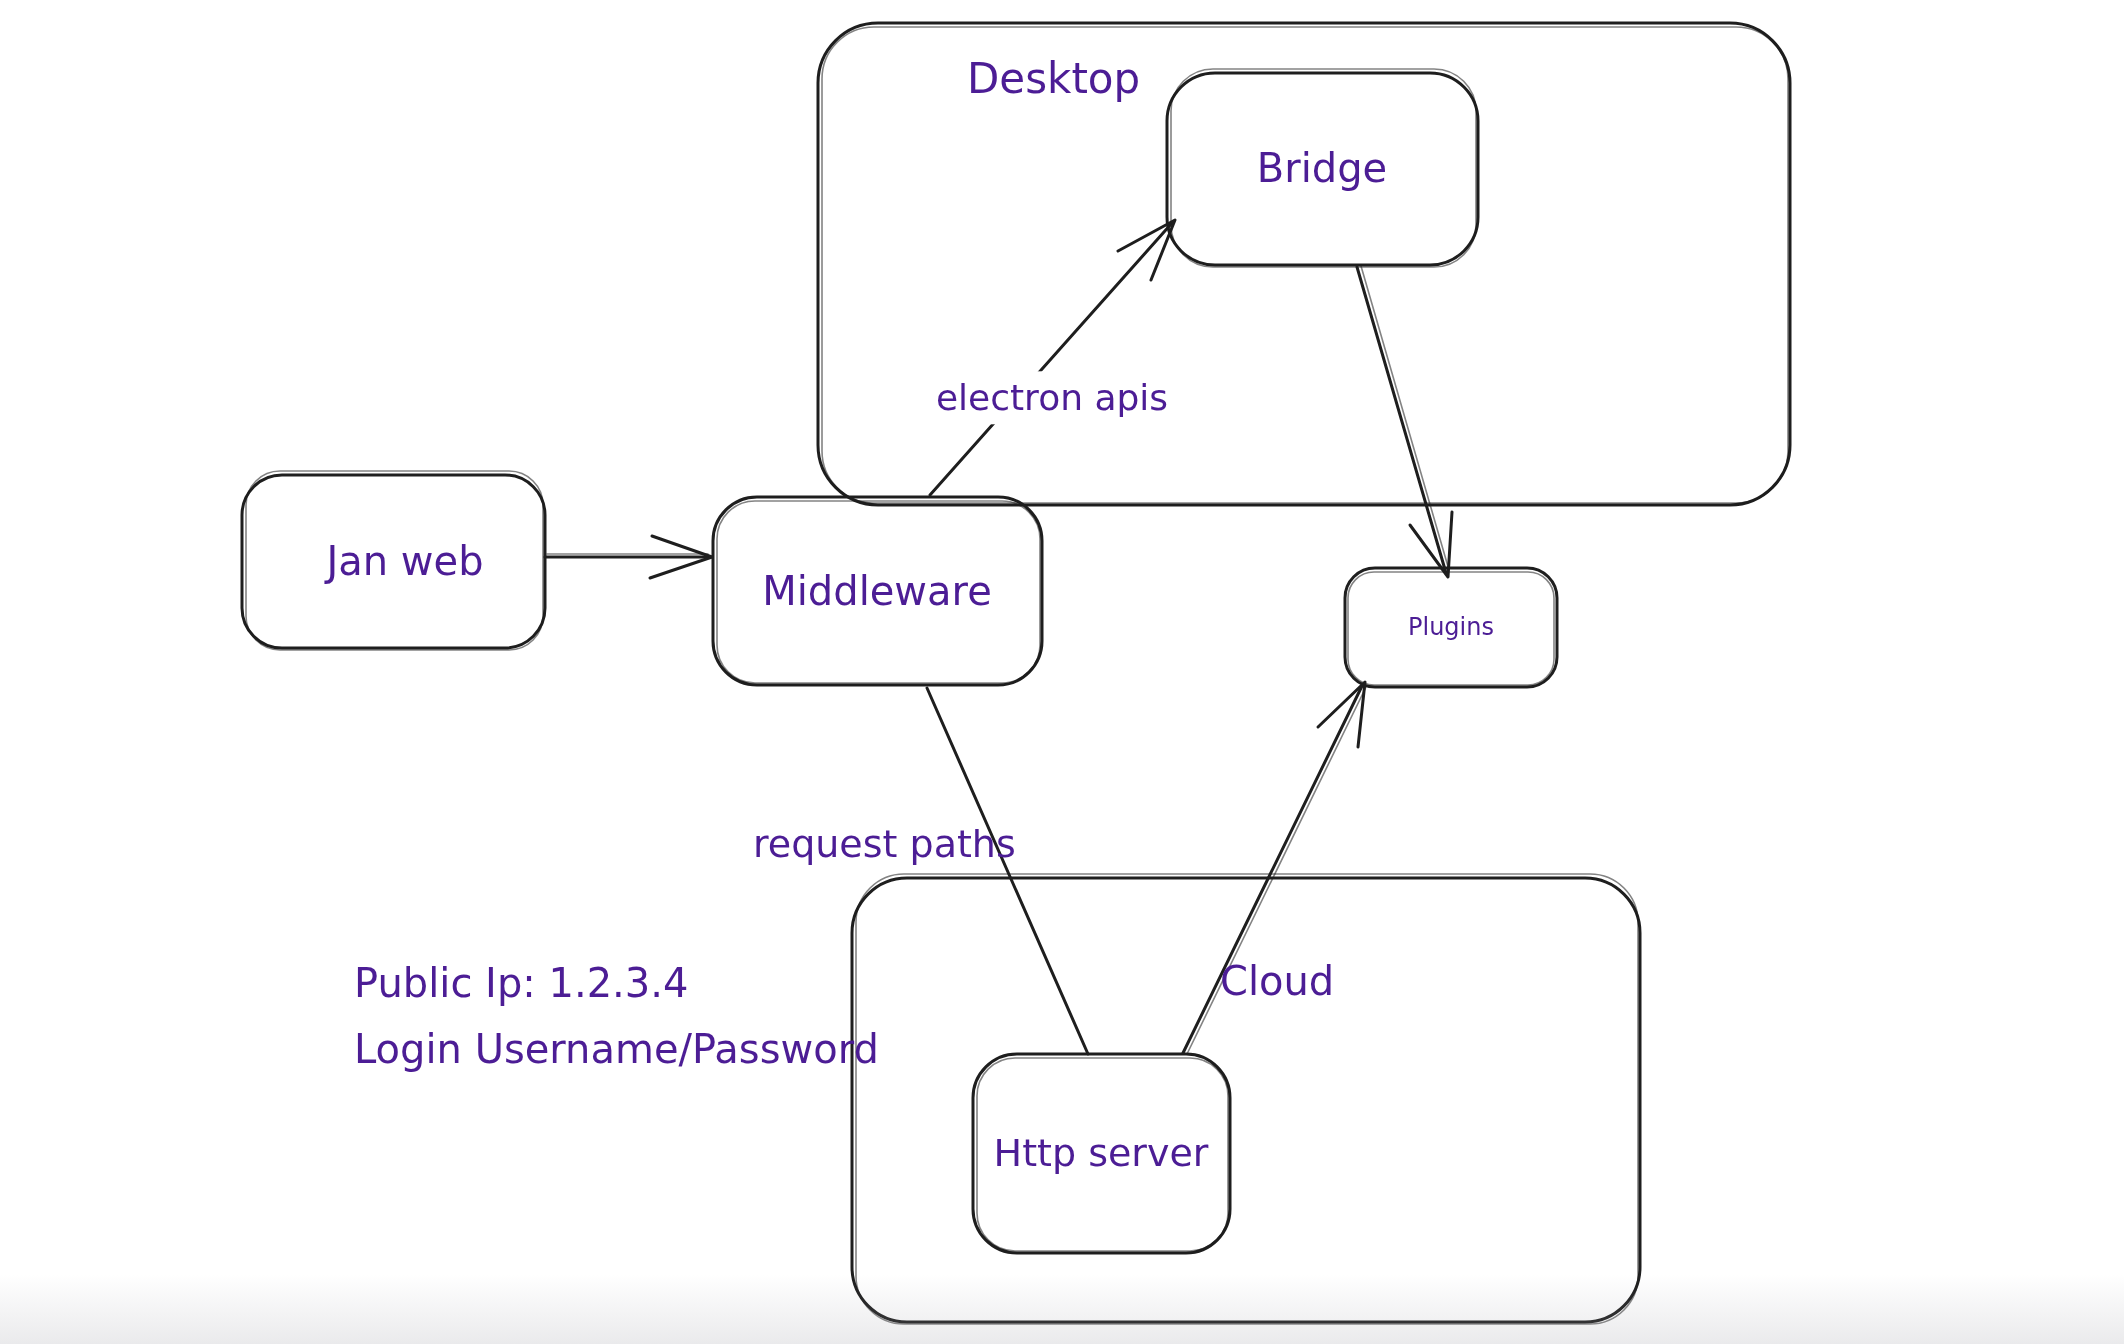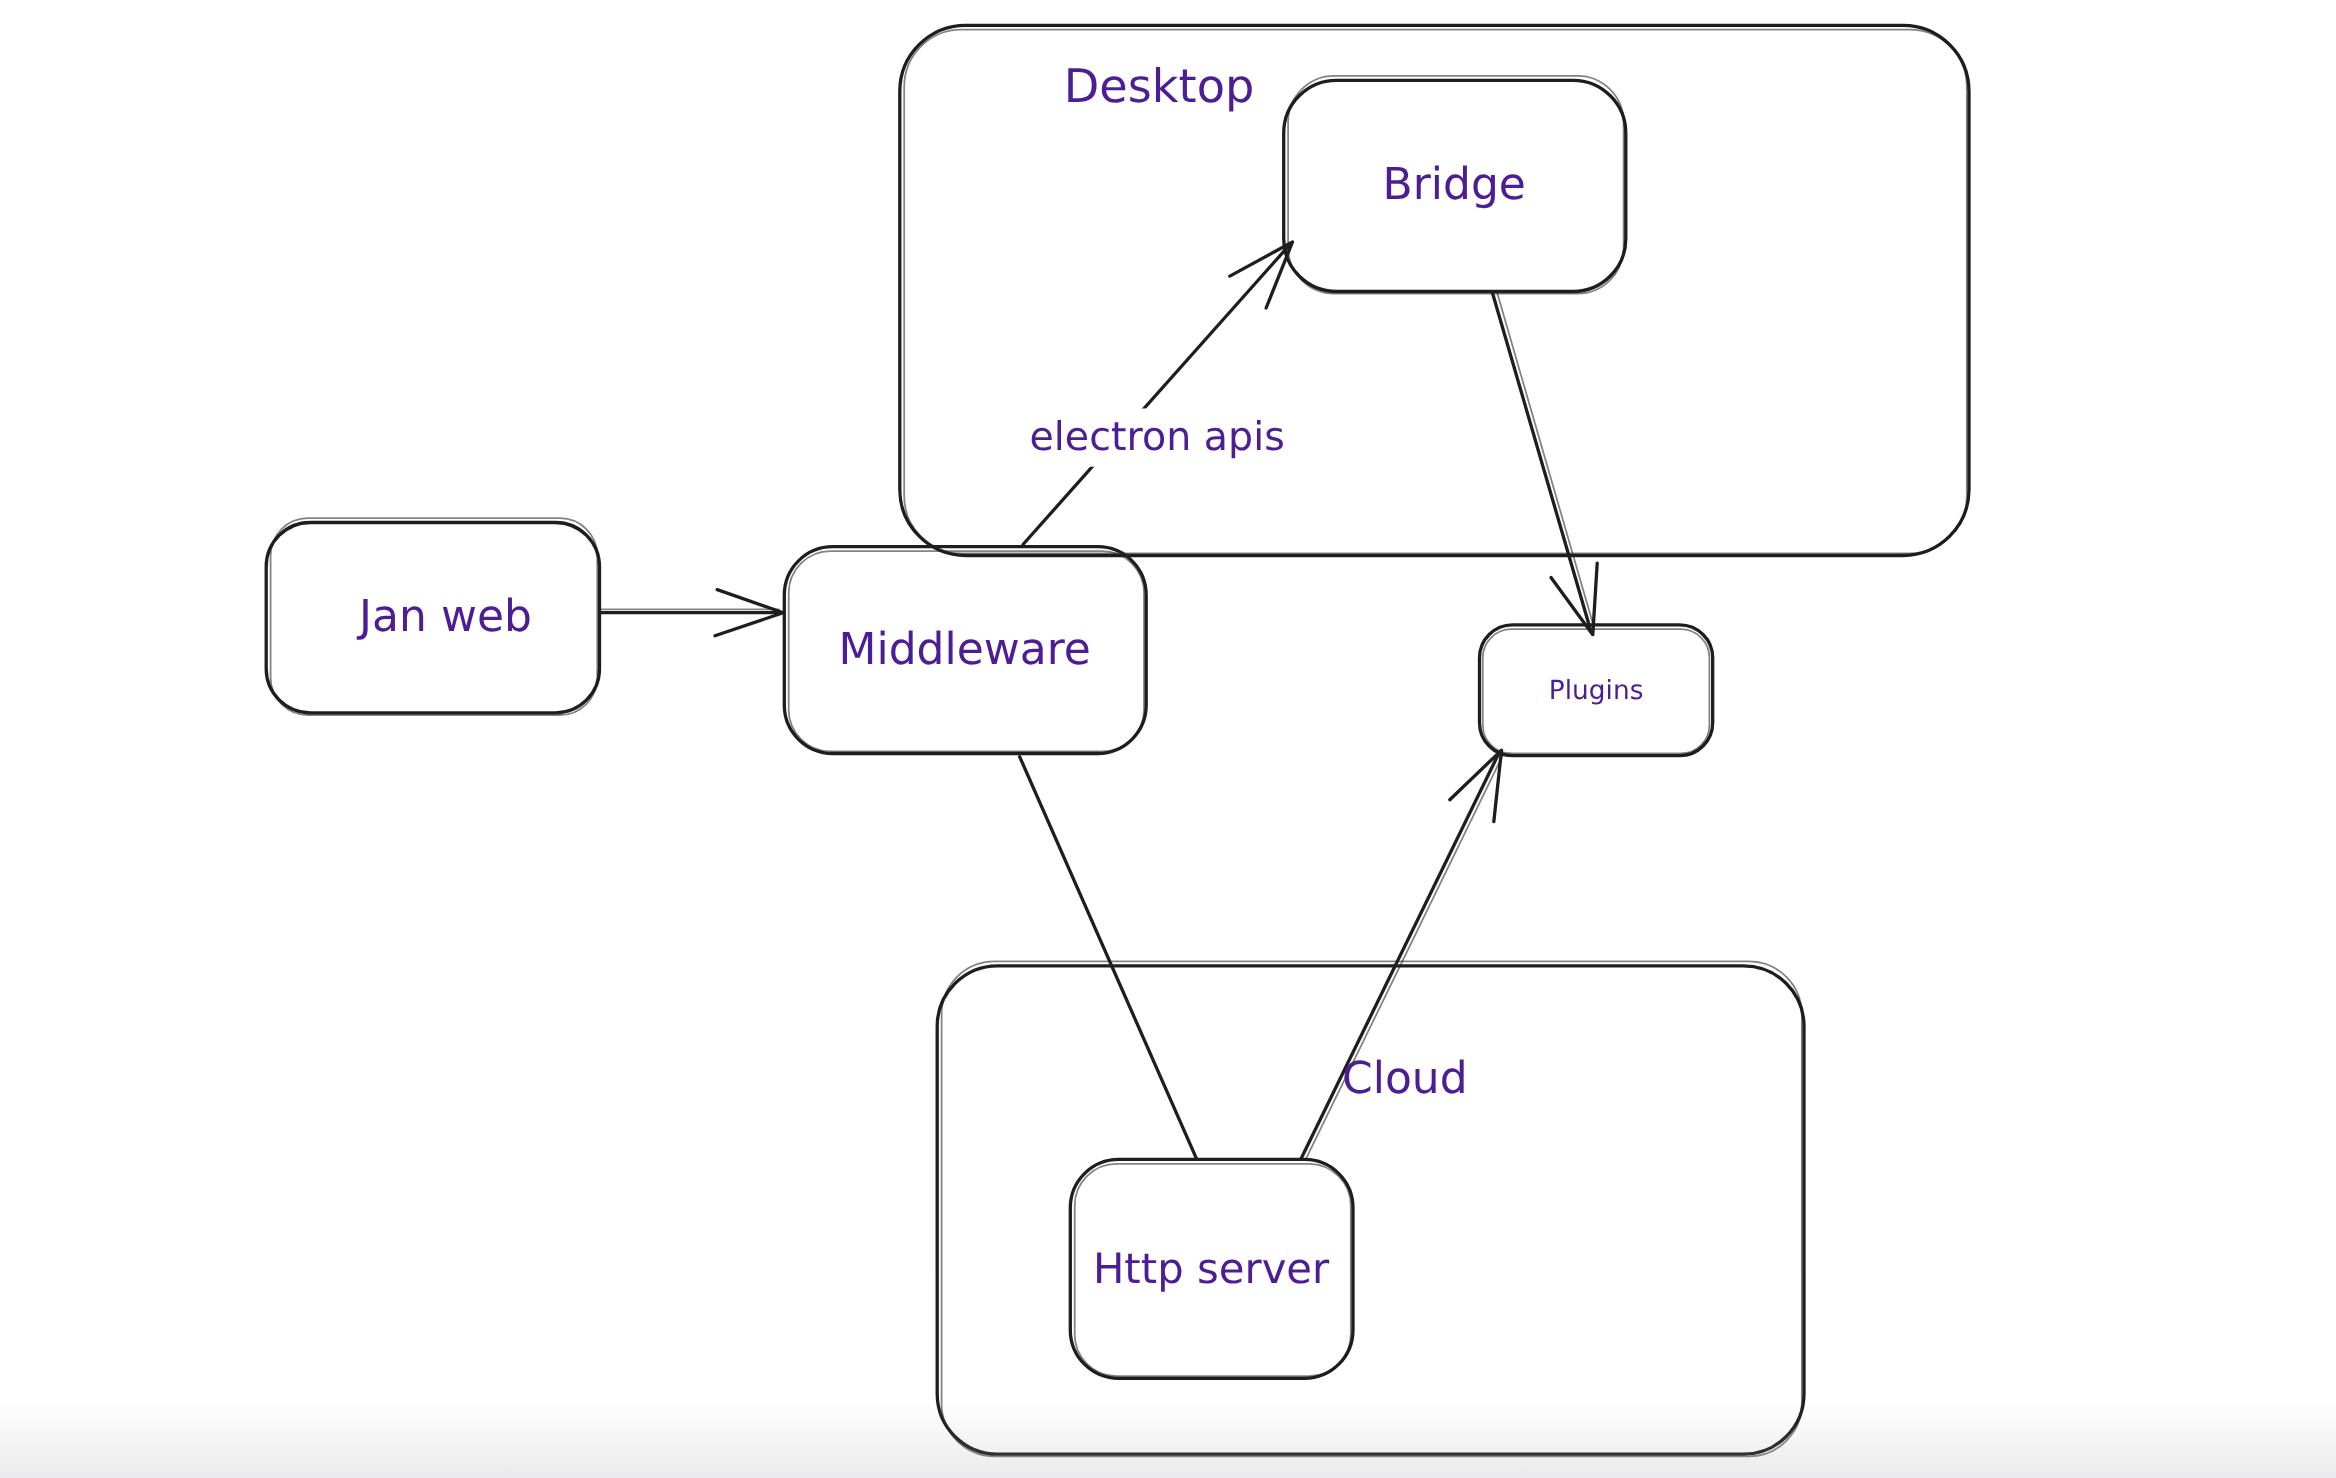--- a/index.html
+++ b/index.html
@@ -101,16 +101,21 @@
   <div class="label node-lb center" style="left:877px; top:591px;">Middleware</div>
 
   <div class="label node-lb center" style="left:1322px; top:168px;">Bridge</div>
 
   <div class="label node-lb-sm center" style="left:1451px; top:628px;">Plugins</div>
 
   <div class="label node-lb-md center" style="left:1101px; top:1154px;">Http server</div>
 
   <div class="label edge-lb bg center" style="left:1052px; top:358px;">electron apis</div>
 
+  <div class="label edge-lb" style="left:753px; top:783px; font-size:38px;">request paths</div>
 
+  <div class="label note" style="left:354px; top:950px;">
+    <div>Public Ip: 1.2.3.4</div>
+    <div>Login Username/Password</div>
+  </div>
 
   <div class="bottom-shadow"></div>
 </div>
 
 </body></html>

